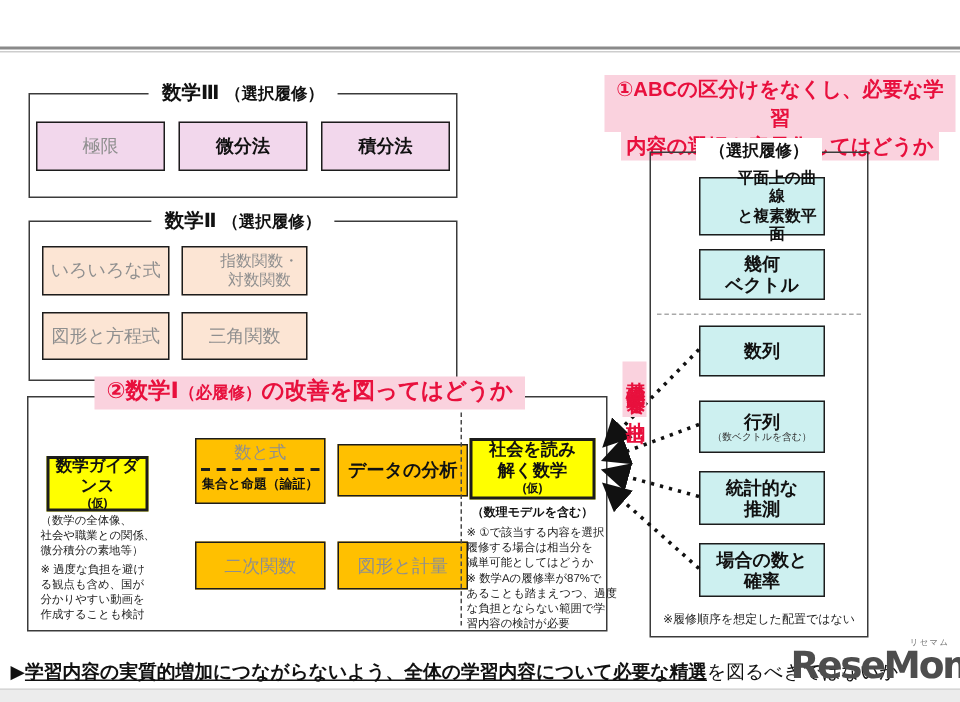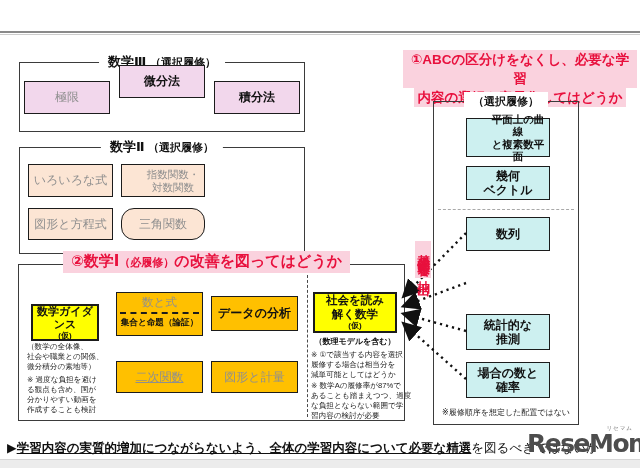--- a/index.html
+++ b/index.html
@@ -22,21 +22,21 @@
   }
   .group-title .paren{font-size:11px;}
   
   .box{
     position:absolute;border:1.7px solid #1c1c1c;display:flex;flex-direction:column;
     align-items:center;justify-content:center;text-align:center;line-height:1.18;
     box-sizing:border-box;
   }
   .pink{background:#f2d7ec;}
   .peach{background:#fce5d4;}
-  .orange{background:#ffc000;}
+  .orange{background:#ffc000;margin-left:14px;}
   .yellow{background:#ffff00;border-width:2px;}
   .cyan{background:#cdf0f0;}
   .muted{color:#8f8f8f;font-size:12px;}
   .strong{color:#111;font-weight:bold;font-size:12px;}
   .small-label{font-size:10.5px;padding-left:20px;}
   .suffix{font-size:8px;font-weight:bold;}
   
   .red-head{color:#e8103d;background:#fad2de;font-weight:bold;}
   .m1-head{top:-14px;left:44px;padding:1px 8px 2px;font-size:15px;white-space:nowrap;position:absolute;line-height:18px;}
   .m1-head .paren{font-size:11px;}
@@ -72,55 +72,55 @@
 
   <div class="abs title-rule1"></div>
   <div class="abs title-rule2"></div>
 
   <div class="group" style="left:19px;top:62px;width:284px;height:68px;">
     <div class="group-title">
       <span>数学Ⅲ</span>
       <span class="paren">（選択履修）</span>
     </div>
     <div class="box pink muted" style="left:4px;top:18px;width:86px;height:33px;">極限</div>
-    <div class="box pink strong" style="left:99px;top:2px;width:86px;height:33px;">微分法</div>
+    <div class="box pink strong" style="left:99px;top:18px;width:86px;height:33px;">微分法</div>
     <div class="box pink strong" style="left:194px;top:18px;width:86px;height:33px;">積分法</div>
   </div>
 
   <div class="group" style="left:19px;top:147px;width:284px;height:105px;">
     <div class="group-title">
       <span>数学Ⅱ</span>
       <span class="paren">（選択履修）</span>
     </div>
     <div class="box peach muted" style="left:8px;top:16px;width:85px;height:33px;">いろいろな式</div>
     <div class="box peach muted pre small-label" style="left:101px;top:16px;width:84px;height:33px;">指数関数・
 対数関数</div>
     <div class="box peach muted" style="left:8px;top:60px;width:85px;height:32px;">図形と方程式</div>
-    <div class="box peach muted" style="left:101px;top:60px;width:84px;height:32px;border-radius:13px;">三角関数</div>
+    <div class="box peach muted" style="left:101px;top:60px;width:84px;height:32px;">三角関数</div>
   </div>
 
   <div class="group" style="left:18px;top:264px;width:385px;height:155px;">
     <div class="red-head m1-head">
       <span>②数学Ⅰ</span><span class="paren">（必履修）</span><span>の改善を図ってはどうか</span>
     </div>
 
     <div class="box yellow" style="left:12px;top:39px;width:68px;height:37px;font-weight:bold;font-size:11px;">
       <span class="pre">数学ガイダ
 ンス</span>
       <span class="suffix">(仮)</span>
     </div>
 
     <div class="box orange" style="left:97px;top:27px;width:87px;height:44px;justify-content:flex-start;">
       <div class="combo-top">数と式</div>
       <div class="combo-div"></div>
       <div class="combo-bottom">集合と命題（論証）</div>
     </div>
 
     <div class="box orange strong" style="left:192px;top:31px;width:87px;height:35px;">データの分析</div>
-    <div class="box orange muted" style="left:97px;top:96px;width:87px;height:32px;text-decoration:underline;">二次関数</div>
+    <div class="box orange muted" style="left:97px;top:96px;width:87px;height:32px;">二次関数</div>
     <div class="box orange muted" style="left:192px;top:96px;width:87px;height:32px;">図形と計量</div>
 
     <div class="abs note pre" style="left:8px;top:77px;width:92px;">（数学の全体像、
 社会や職業との関係、
 微分積分の素地等）</div>
     <div class="abs note pre" style="left:8px;top:110px;width:92px;">※ 過度な負担を避け
 る観点も含め、国が
 分かりやすい動画を
 作成することも検討</div>
 
@@ -147,20 +147,24 @@
   </div>
 
   <div class="group" style="left:433px;top:101px;width:144px;height:322px;">
     <div class="group-title" style="font-size:11px;">（選択履修）</div>
     <div class="box cyan strong pre small-label" style="left:32px;top:16px;width:84px;height:39px;">平面上の曲線
 と複素数平面</div>
     <div class="box cyan strong pre" style="left:32px;top:64px;width:84px;height:34px;">幾何
 ベクトル</div>
     <div class="dashed-h" style="left:4px;right:4px;top:107px;"></div>
     <div class="box cyan strong" style="left:32px;top:115px;width:84px;height:34px;">数列</div>
+    <div class="box cyan" style="left:32px;top:165px;width:84px;height:35px;">
+      <span class="strong">行列</span>
+      <span style="font-size:6.5px;color:#333;">（数ベクトルを含む）</span>
+    </div>
     <div class="box cyan strong pre" style="left:32px;top:212px;width:84px;height:36px;">統計的な
 推測</div>
     <div class="box cyan strong pre" style="left:32px;top:260px;width:84px;height:36px;">場合の数と
 確率</div>
     <div class="abs" style="left:0;top:305px;width:100%;text-align:center;font-size:8px;color:#222;">※履修順序を想定した配置ではない</div>
   </div>
 
   <svg class="abs" style="left:0;top:0;width:640px;height:468px;pointer-events:none;" viewBox="0 0 640 468">
     <defs>
       <marker id="ah" markerWidth="9" markerHeight="9" refX="6.5" refY="4" orient="auto">

